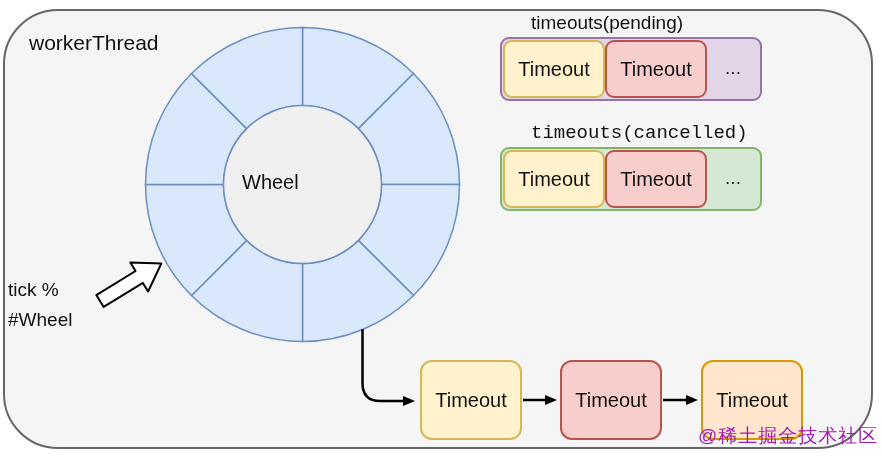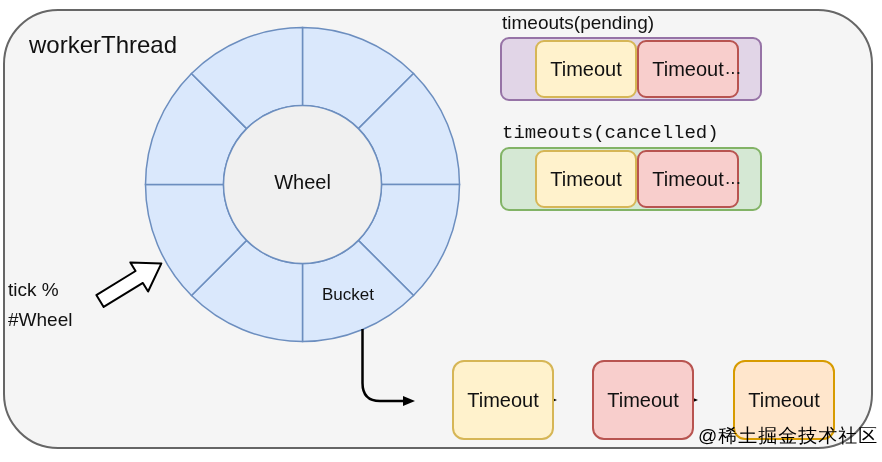--- a/index.html
+++ b/index.html
@@ -6,49 +6,49 @@
   .canvas{
     position:relative;width:882px;height:462px;overflow:hidden;
     font-family:"Liberation Sans", sans-serif;color:#111;background:#ffffff;
   }
   .outer-rect{
     position:absolute;left:3px;top:9px;width:870px;height:440px;
     border:2px solid #666666;border-radius:55px;background:#f5f5f5;box-sizing:border-box;
   }
   .svg-layer{position:absolute;left:0;top:0;width:882px;height:462px;}
   .label{position:absolute;white-space:nowrap;}
-  .worker-thread-label{left:29px;top:31px;font-size:24px;}
-  .wheel-label{left:242px;top:171px;width:121px;text-align:center;font-size:20px;}
+  .worker-thread-label{left:29px;top:31px;font-size:21px;}
+  .wheel-label{left:242px;top:171px;width:121px;text-align:left;font-size:20px;}
   .bucket-label{left:298px;top:285px;width:100px;text-align:center;font-size:17px;}
   .tick-label{left:8px;top:275px;width:106px;text-align:left;font-size:19px;line-height:30px;}
-  .group-title{font-size:19px;}
+  .group-title{font-size:19px;margin-left:29px;}
   .pending-title{left:502px;top:12px;}
   .cancelled-title{left:502px;top:122px;font-family:Liberation Mono, monospace;}
   .group-container{
     position:absolute;width:262px;height:64px;border-radius:9px;
     border:2px solid;box-sizing:border-box;
   }
   .pending-container{left:500px;top:37px;}
   .cancelled-container{left:500px;top:147px;}
   .tbox{
     position:absolute;border:2px solid;border-radius:9px;box-sizing:border-box;
-    display:flex;align-items:center;justify-content:center;font-size:20px;margin-left:32px;
+    display:flex;align-items:center;justify-content:center;font-size:20px;
   }
   .row-box{width:102px;height:58px;}
   .p-1{left:503px;top:40px;}  .p-2{left:605px;top:40px;}
   .c-1{left:503px;top:150px;} .c-2{left:605px;top:150px;}
   .ellipsis{width:50px;text-align:center;font-size:19px;color:#1a1a1a;}
   .p-dots{left:708px;top:57px;}
   .c-dots{left:708px;top:167px;}
   .chain-box{width:102px;height:80px;border-radius:12px;}
   .ch-1{left:420px;top:360px;}
   .ch-2{left:560px;top:360px;}
   .ch-3{left:701px;top:360px;}
   .watermark{
-    left:698px;top:423px;font-size:19px;color:#000000;letter-spacing:1px;
+    left:698px;top:423px;font-size:19px;color:#a21caf;letter-spacing:1px;
   }
 </style>
 </head>
 <body>
 
 <div class="canvas">
 
   <div class="outer-rect" style="background: rgb(245, 245, 245); border-color: rgb(102, 102, 102);"></div>
 
   <svg class="svg-layer" width="882" height="462" viewBox="0 0 882 462">
@@ -76,21 +76,20 @@
 
     <path d="M523,400 L546,400" fill="none" stroke="#000000" stroke-width="2.5" marker-end="url(#arrowhead)"></path>
 
     <path d="M663,400 L687,400" fill="none" stroke="#000000" stroke-width="2.5" marker-end="url(#arrowhead)"></path>
   </svg>
 
   <div class="label worker-thread-label">workerThread</div>
 
   <div class="label wheel-label">Wheel</div>
 
-  <div class="label bucket-label">Bucket</div>
 
   <div class="label tick-label">
     <div>tick %</div>
     <div>#Wheel</div>
   </div>
 
   <div class="label group-title pending-title">timeouts(pending)</div>
   <div class="group-container pending-container" style="background: rgb(225, 213, 231); border-color: rgb(150, 115, 166);"></div>
   <div class="tbox row-box p-1" style="background: rgb(255, 242, 204); border-color: rgb(214, 182, 86);">
     <span>Timeout</span>

